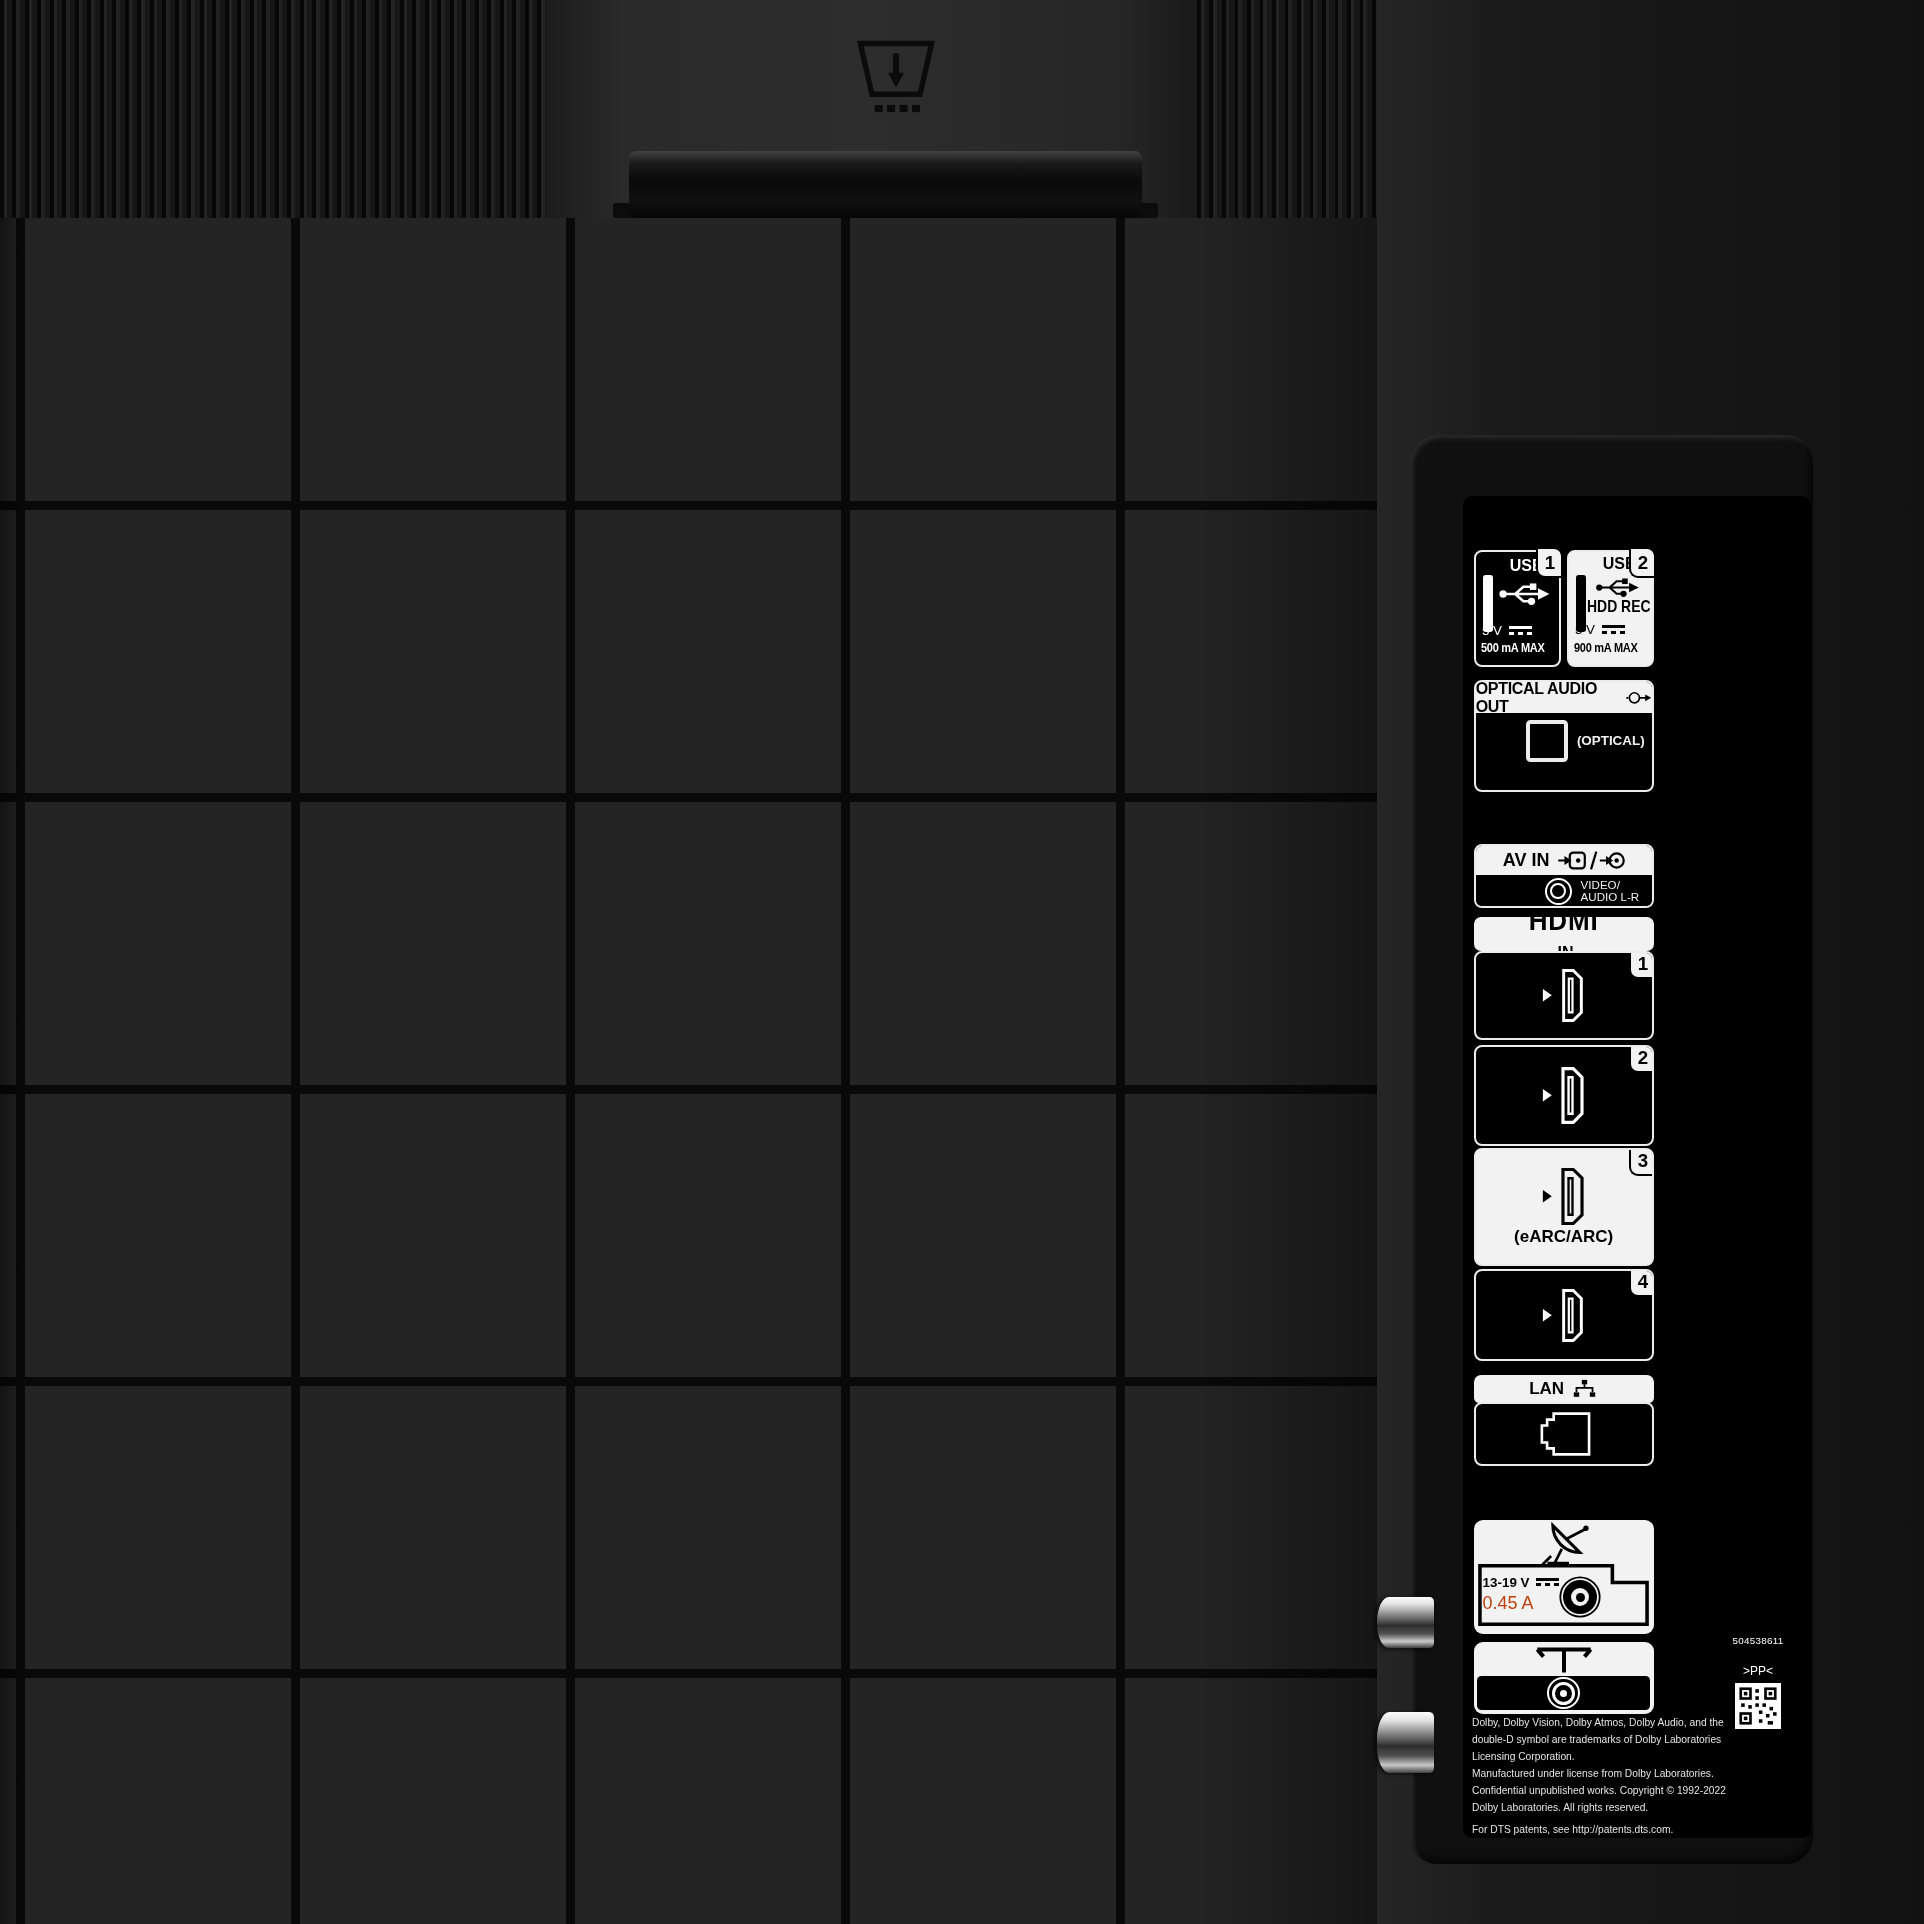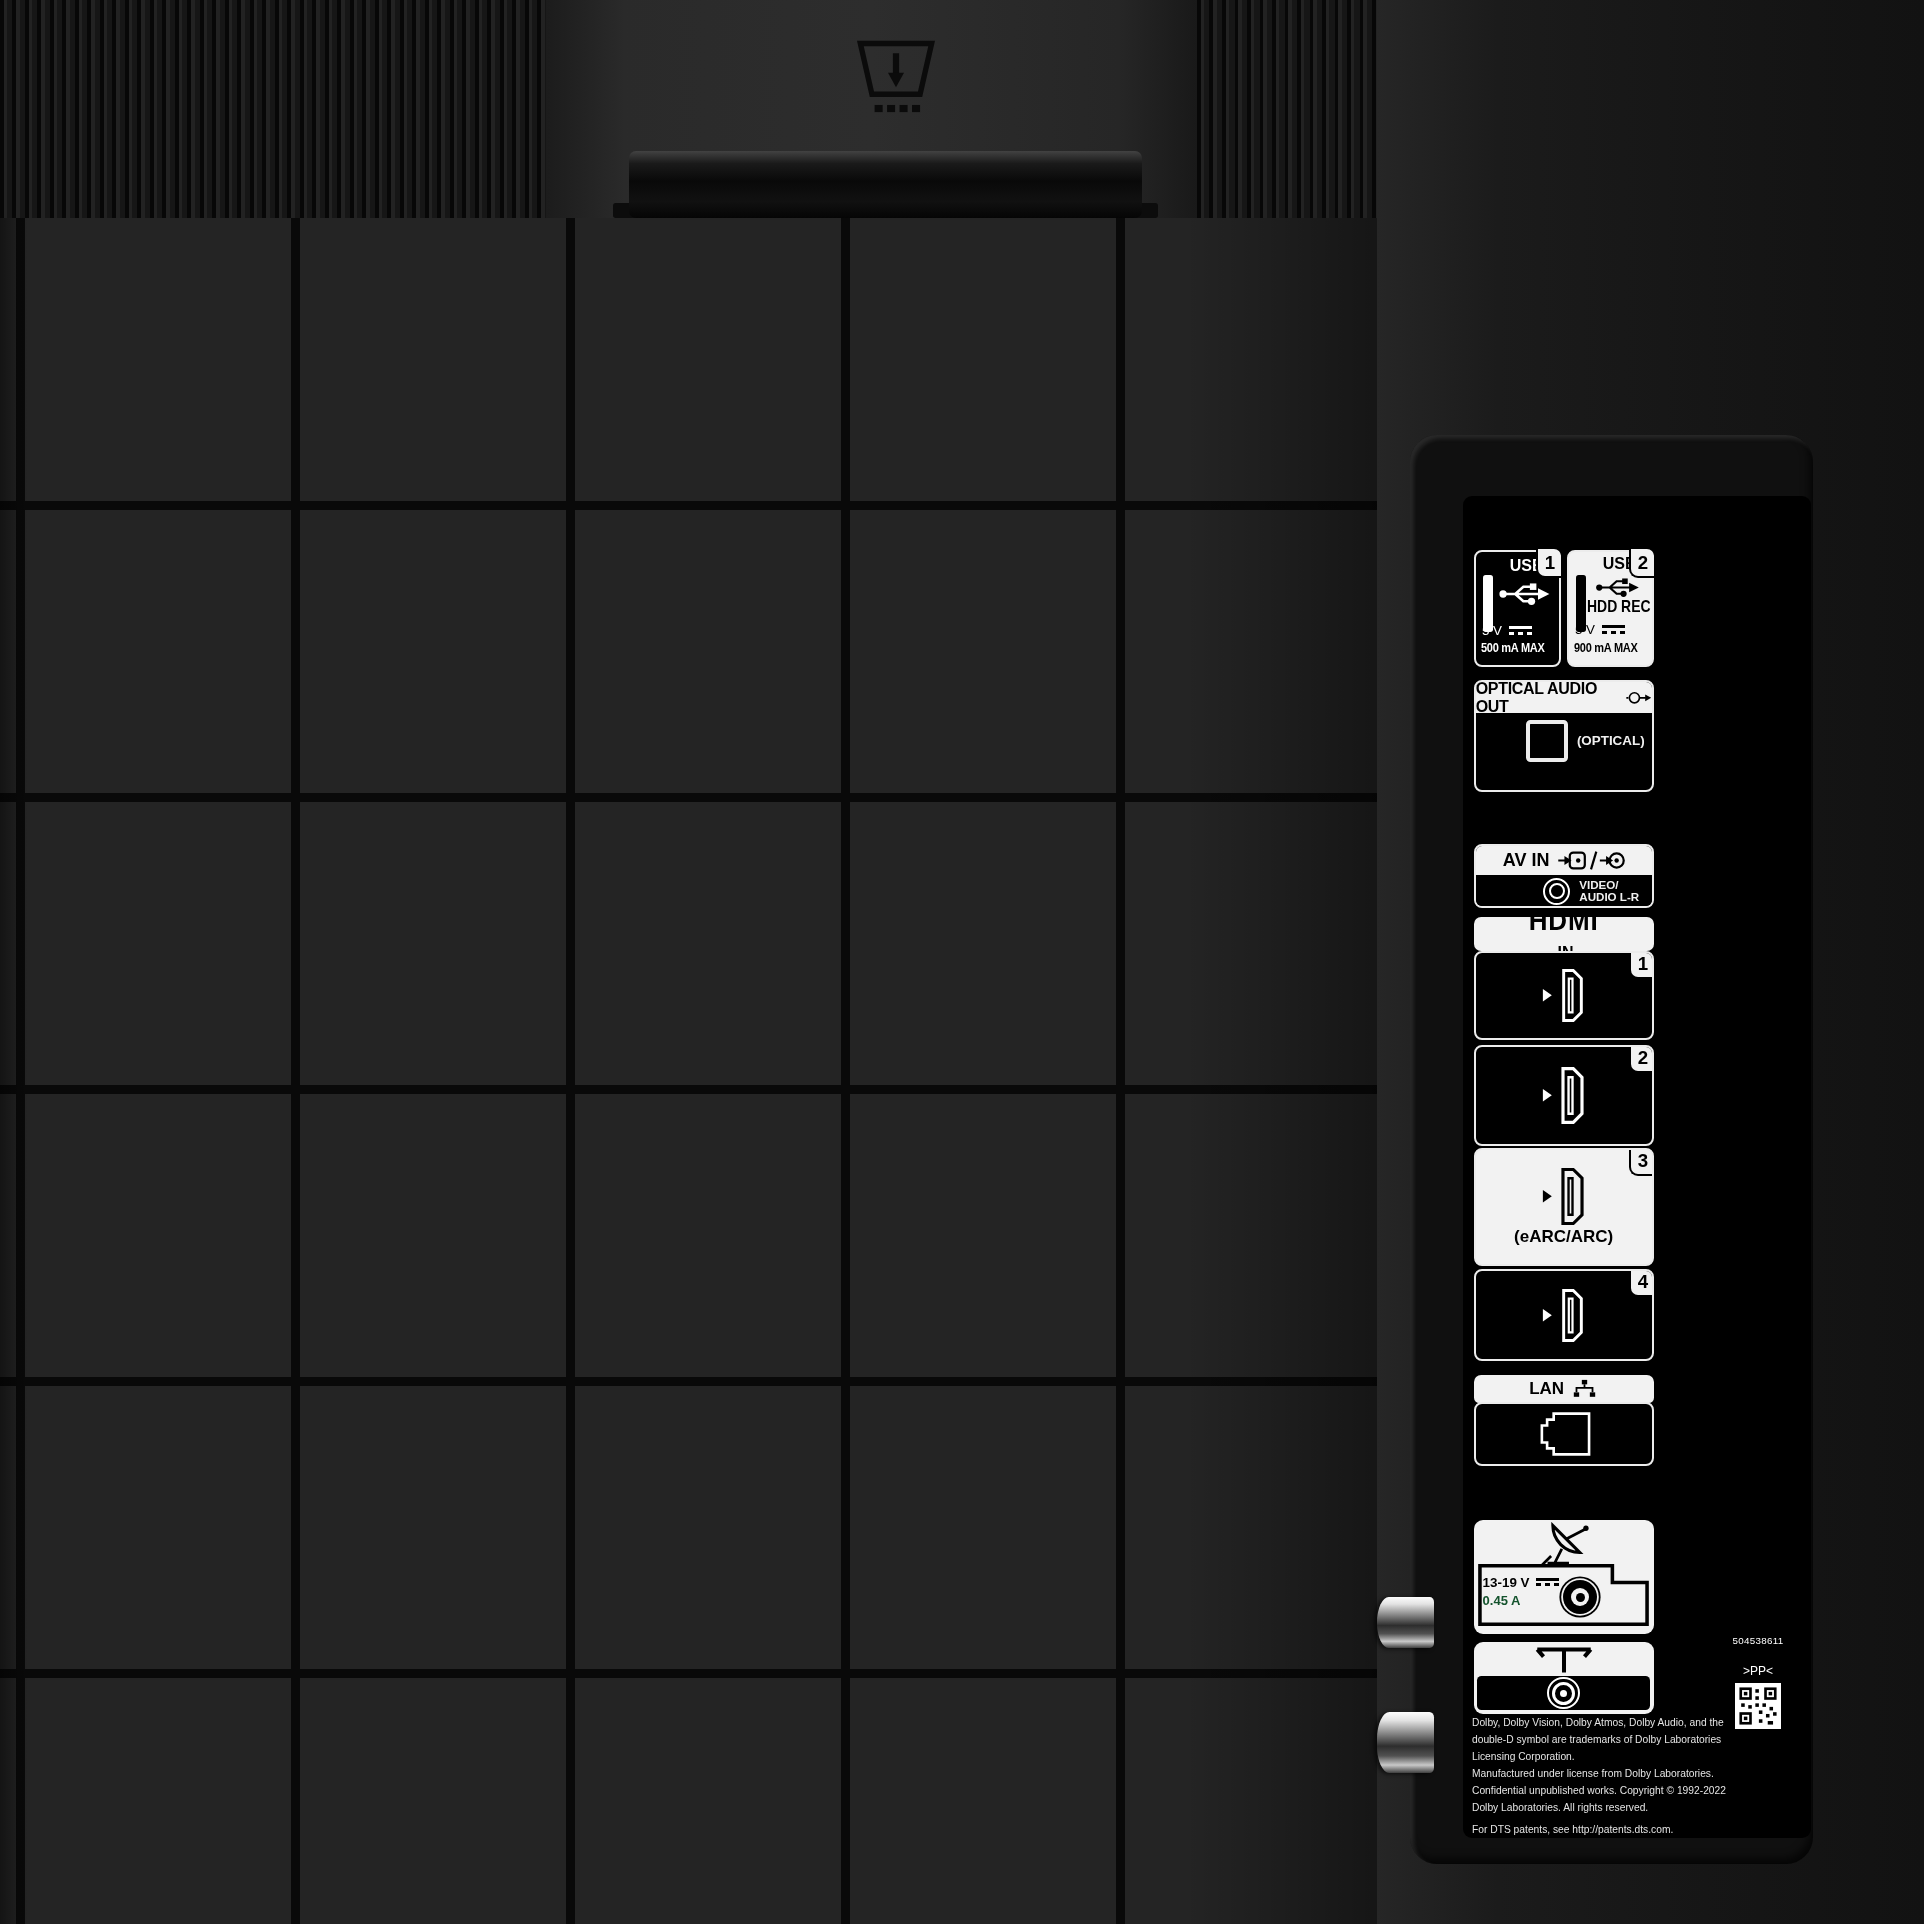--- a/index.html
+++ b/index.html
@@ -71,21 +71,21 @@
   .dao-body{height:55px;display:flex;align-items:center;justify-content:flex-end;gap:9px;padding-right:7.1px;background:#000;}
   .optical-square{width:34px;height:34px;border:4.5px solid #ececec;border-radius:4.5px;}
   .optical-label{font-size:13.4px;font-weight:bold;}
 
   
   .avin{top:348px;height:64px;}
   .avin .hdr{height:29px;font-size:18px;}
   .avin-body{height:32px;display:flex;align-items:center;justify-content:flex-end;gap:9px;padding-right:12.5px;background:#000;}
   .jack-rings{position:relative;width:23px;height:23px;border:2.7px solid #fff;border-radius:50%;}
   .jack-rings::before{content:'';position:absolute;inset:3.6px;border:2.7px solid #fff;border-radius:50%;}
-  .avin-text{font-size:11.6px;font-weight:bold;line-height:12.5px;}
+  .avin-text{font-size:11.6px;font-weight:normal;line-height:12.5px;}
 
   
   .hdmi-hdr{top:421px;height:34px;border-radius:7.1px;font-size:26px;flex-direction:column;}
   .hdmi-logo{font-weight:800;letter-spacing:0.9px;transform:scaleY(1.05);}
   .hdmi-in{font-size:16px;font-weight:bold;margin-left:3.6px;}
   .hdmi-box{display:flex;align-items:center;justify-content:center;gap:6.2px;}
   .hdmi-1{top:455px;height:89px;}
   .hdmi-2{top:549px;height:101px;}
   .hdmi-3{top:652px;height:118px;flex-direction:column;gap:1.8px;}
   .hdmi-4{top:773px;height:92px;}
@@ -94,21 +94,21 @@
 
   
   .lan-hdr{top:879px;height:28px;border-radius:7.1px 7.1px 5.3px 5.3px;font-size:17px;}
   .lan-body{top:906px;height:64px;display:flex;align-items:center;justify-content:center;}
 
   
   .sat{top:1024px;height:114px;border-radius:9px;}
   .sat-dish{position:absolute;left:61px;top:1.8px;}
   .sat-inner{position:absolute;left:3.6px;top:43px;width:173px;height:64px;}
   .sat-volt{position:absolute;left:5.3px;top:11.6px;font-size:13.4px;font-weight:bold;display:flex;align-items:center;gap:6.2px;color:#000;}
-  .sat-amp{position:absolute;left:5.3px;top:30px;font-size:13px;font-weight:bold;color:#14532d;}
+  .sat-amp{position:absolute;left:5.3px;top:30px;font-size:18px;font-weight:normal;color:#c2410c;}
   .dc-jack{position:absolute;left:86px;top:17px;width:34px;height:34px;border-radius:50%;background:#000;
            box-shadow:0 0 0 1.8px #f2f2f2,0 0 0 3.6px #000;}
   .dc-jack::before{content:'';position:absolute;inset:8px;background:#f2f2f2;border-radius:50%;}
   .dc-jack::after{content:'';position:absolute;inset:12.5px;background:#000;border-radius:50%;}
 
   
   .ant{top:1146px;height:72px;border-radius:9px;}
   .ant-top{position:absolute;left:0;top:0;right:0;height:34px;display:flex;align-items:center;justify-content:center;}
   .ant-bottom{position:absolute;left:3.6px;right:3.6px;top:34px;bottom:3.6px;background:#000;border-radius:4.5px;
               display:flex;align-items:center;justify-content:center;}

